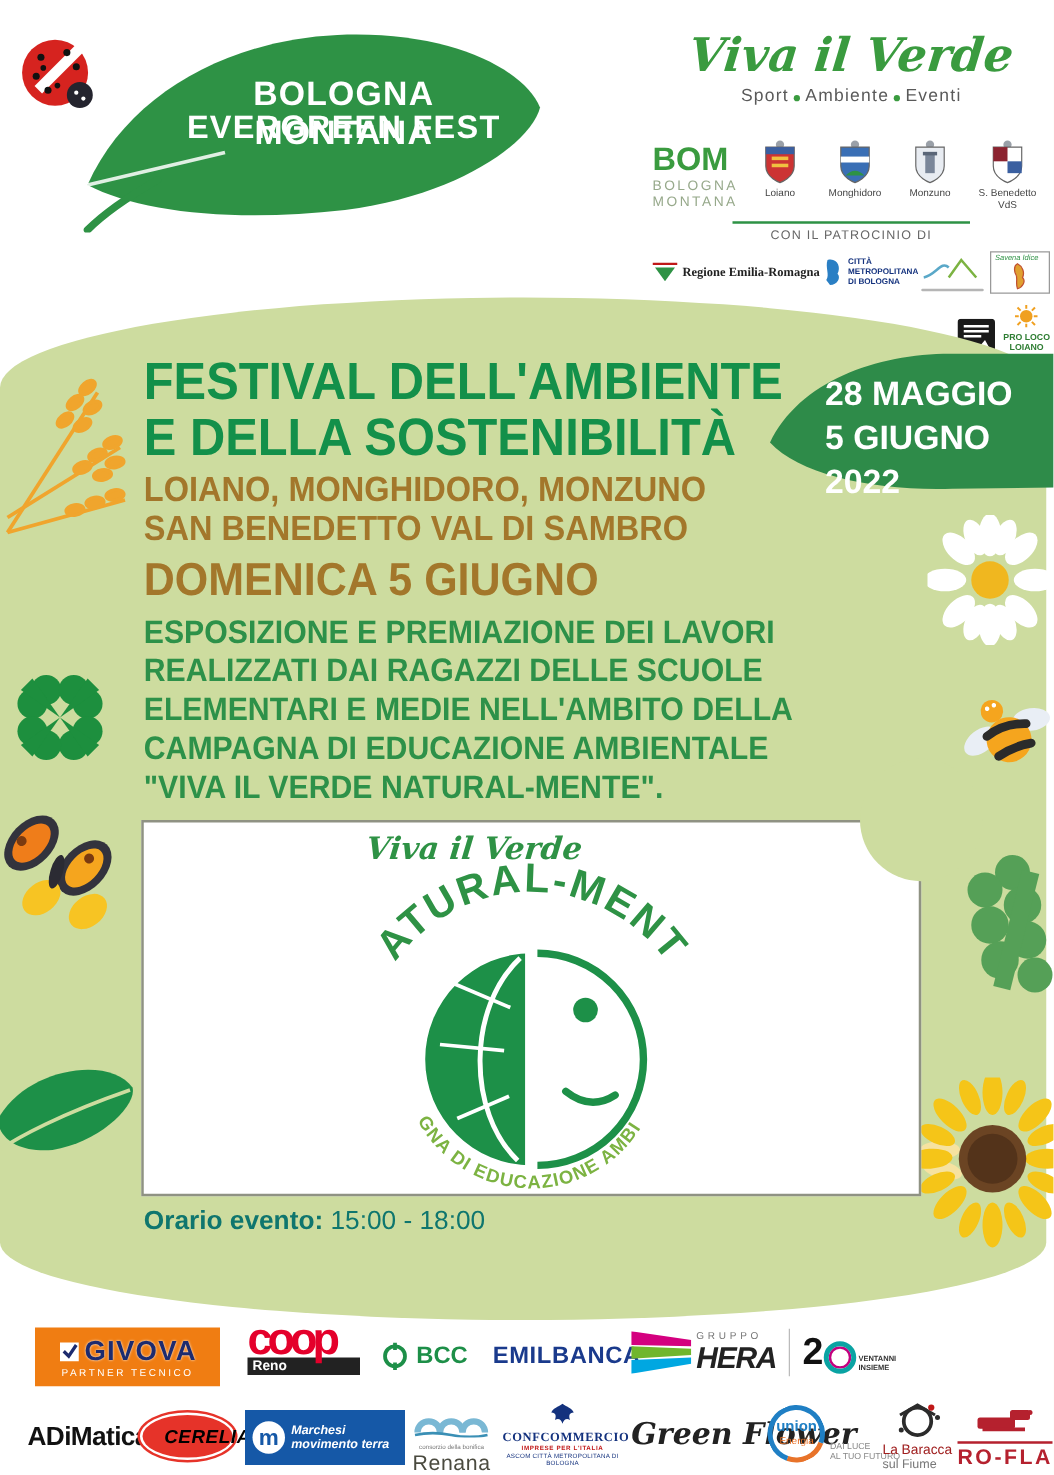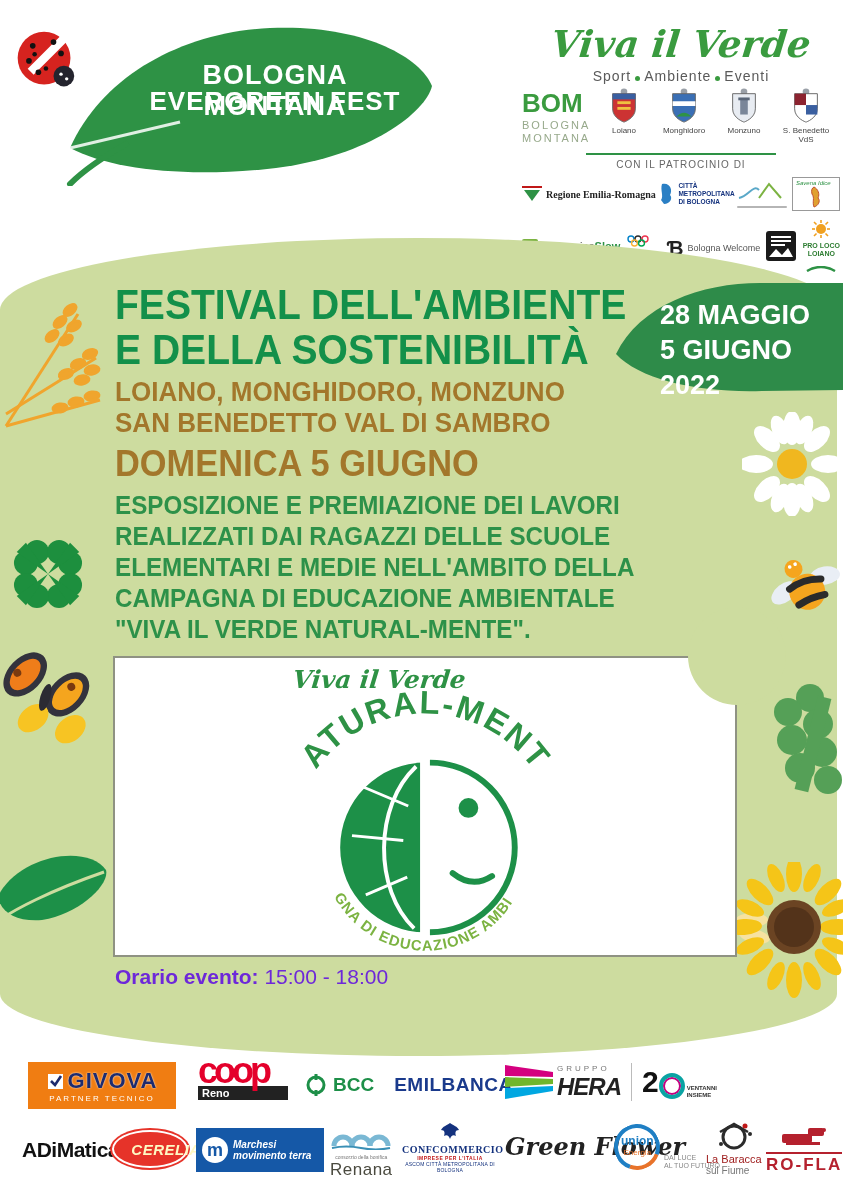--- a/index.html
+++ b/index.html
@@ -25,21 +25,21 @@
   
   .panel{left:0;top:238px;width:837px;height:818px;background:#cddc9f;
          border-radius:50% 50% 50% 50% / 72px 72px 62px 62px;}
   .title{color:#13904a;font-weight:bold;font-size:42px;line-height:46px;}
   .ochre{color:#a3772b;font-weight:bold;}
   .body-copy{color:#2d9149;font-weight:bold;font-size:26px;line-height:31px;}
   .badge-text{color:#ffffff;font-weight:bold;font-size:27px;line-height:35px;}
   .card{left:113px;top:656px;width:624px;height:301px;background:#ffffff;
         border:2px solid #8f9283;box-sizing:border-box;z-index:1;}
   .notch{left:688px;top:607px;width:98px;height:98px;background:#cddc9f;border-radius:50%;z-index:2;}
-  .sched{color:#6d28d9;font-size:21px;line-height:27px;}
+  .sched{color:#0f766e;font-size:21px;line-height:27px;}
   .sched b{font-weight:bold;}
 
   
   .givova{background:#f07d12;width:148px;height:47px;display:flex;flex-direction:column;
           align-items:center;justify-content:center;}
   .givova .nm{color:#1d2b6e;font-weight:bold;font-size:22px;letter-spacing:1px;
               text-shadow:0 0 2px #ffffff;}
   .givova .sb{color:#ffffff;font-size:8px;letter-spacing:2px;}
   .coop-name{color:#e4002b;font-weight:bold;font-size:36px;letter-spacing:-4px;line-height:30px;}
   .coop-bar{background:#222;color:#fff;font-size:11px;font-weight:bold;padding:1px 28px 1px 4px;}
@@ -50,21 +50,21 @@
   .vent-num{color:#111;font-weight:bold;font-size:30px;}
   .vent-sub{color:#333;font-size:6px;font-weight:bold;line-height:7px;}
   .ring{display:inline-block;width:18px;height:18px;border:4px solid #0aa3a3;border-radius:50%;
         box-shadow:0 0 0 2px #c4007f inset;}
   .unip{color:#14327e;font-weight:bold;font-size:27px;}
   .unip .g{font-style:italic;}
   .unip-sub{color:#8a1a2a;font-size:8px;letter-spacing:1px;text-align:right;}
   .adim{color:#111;font-weight:bold;font-size:21px;letter-spacing:-.5px;}
   .cerelia{background:#e63329;border:2px solid #fff;box-shadow:0 0 0 2px #e63329;border-radius:50%;
            width:72px;height:34px;display:flex;align-items:center;justify-content:center;}
-  .cerelia span{color:#fef9c3;font-weight:bold;font-style:italic;font-size:15px;letter-spacing:.5px;padding-left:32px;}
+  .cerelia span{color:#000000;font-weight:bold;font-style:italic;font-size:15px;letter-spacing:.5px;padding-left:32px;}
   .marchesi{background:#1558a7;width:128px;height:44px;display:flex;align-items:center;gap:5px;
             padding-left:6px;box-sizing:border-box;}
   .marchesi .mc{width:26px;height:26px;border-radius:50%;background:#fff;color:#1558a7;
                 font-weight:bold;font-size:18px;display:flex;align-items:center;justify-content:center;}
   .marchesi .mt{color:#fff;font-weight:bold;font-style:italic;font-size:10px;line-height:11px;width:86px;}
   .renana-nm{color:#4a4a3f;font-size:17px;letter-spacing:.5px;}
   .renana-sub{color:#777;font-size:5px;}
   .confc{color:#14327e;font-size:10px;font-weight:bold;font-family:"Liberation Serif",serif;letter-spacing:.5px;}
   .confc-sub1{color:#c01818;font-size:5px;font-weight:bold;letter-spacing:.5px;}
   .confc-sub2{color:#14327e;font-size:5px;letter-spacing:.2px;}
@@ -108,21 +108,21 @@
     <div class="abs leaf-title" style="left:70px;top:42px;width:290px;font-size:27px">BOLOGNA MONTANA</div>
     <div class="abs leaf-title" style="left:70px;top:68px;width:290px;font-size:26px">EVERGREEN FEST</div>
   </div>
 
   <div class="abs" style="left:522px;top:22px;width:318px">
     <div class="script" style="font-size:37px;text-align:center">Viva il Verde</div>
     <div class="tagline" style="text-align:center;margin-top:2px">
       <span>Sport</span><span class="tag-dot"></span><span>Ambiente</span><span class="tag-dot"></span><span>Eventi</span>
     </div>
 
-    <div style="display:flex;align-items:flex-start;margin-top:4px">
+    <div style="display:flex;align-items:flex-start;margin-top:28px">
       <div style="width:70px">
         <div class="bom-abbr">BOM</div>
         <div class="bom-sub">BOLOGNA</div>
         <div class="bom-sub">MONTANA</div>
       </div>
       <div style="flex:1;display:flex;justify-content:space-between;padding:0 4px">
         <div style="width:56px">
           <svg width="30" height="36" viewBox="0 0 30 38" style="display:block;margin:0 auto">
             <circle cx="15" cy="4" r="3.5" fill="#9aa0a8"></circle>
             <path d="M3 6 H27 V22 C27 32 15 36 15 36 C15 36 3 32 3 22 Z" fill="#c33" stroke="#666"></path>

